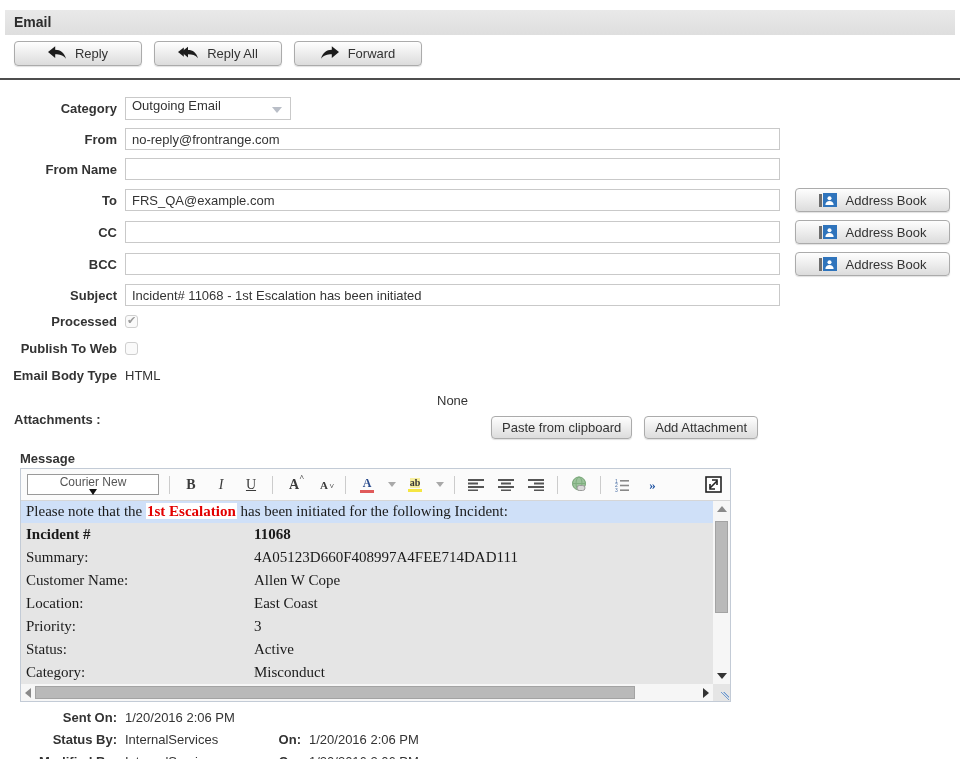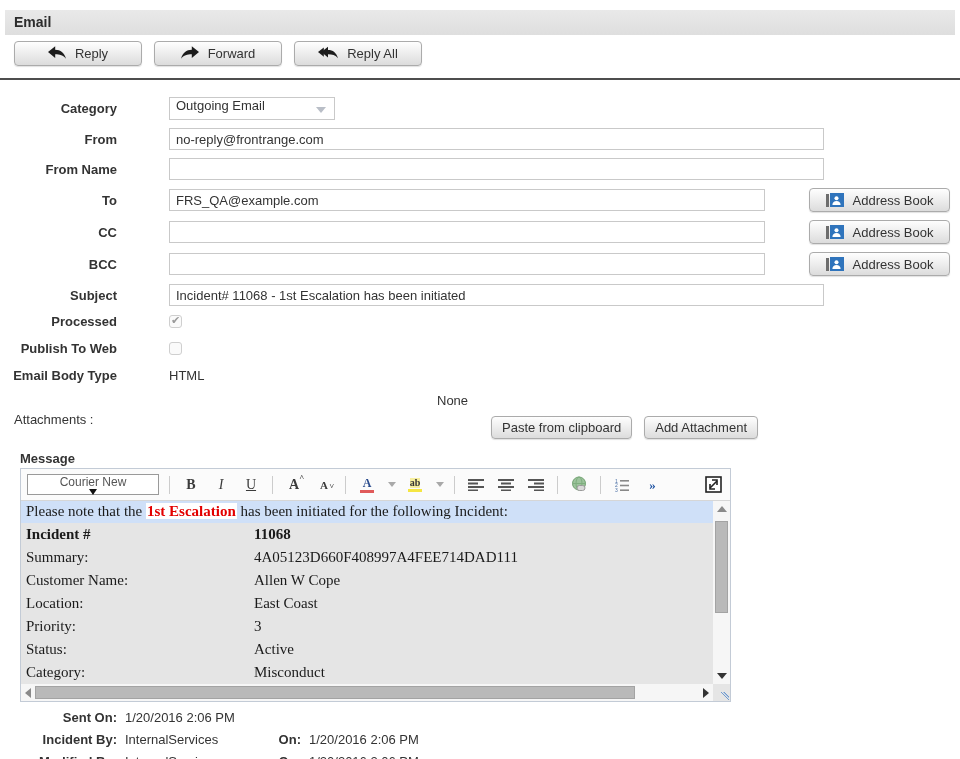--- a/index.html
+++ b/index.html
@@ -13,42 +13,42 @@
   .btn-row { display:flex; gap:12px; margin:6px 0 0 14px; }
   .btn { display:flex; align-items:center; justify-content:center; gap:9px;
          border:1px solid #ababab; border-radius:4px; height:25px;
          background:linear-gradient(#fefefe,#dcdcdc); font-size:13px; color:#333;
          box-shadow:0 1px 1px rgba(0,0,0,.12); cursor:pointer; }
   .btn-lg { width:128px; }
   .sep-line { border:none; border-top:2px solid #4d4d4d; margin:12px 0 0 0; }
 
   
   .form { margin-top:17px; }
-  .frow { display:flex; align-items:center; margin-bottom:8px; position:relative;gap:44px; }
+  .frow { display:flex; align-items:center; margin-bottom:8px; position:relative; }
   .lbl { width:117px; text-align:right; font-weight:bold; font-size:13px; color:#333; flex:none; }
   .ctl { margin-left:8px; }
   input.txt { width:655px; height:22px; border:1px solid #c9c9c9; font-family:"Liberation Sans",sans-serif;
               font-size:13px; color:#333; padding:0 6px; }
   .ddl { width:166px; height:23px; border:1px solid #c9c9c9; background:#fff; display:flex;
          font-size:13px; padding:0 6px; position:relative; }
   .ddl .tri { position:absolute; right:8px; top:9px; width:0; height:0;
               border-left:5px solid transparent; border-right:5px solid transparent; border-top:6px solid #b9bec7; }
   .ab-btn { margin-left:auto; margin-right:10px; width:155px; height:24px; }
   .ab-ic { display:flex; align-items:center; }
   .ab-ic .spine { width:3px; height:13px; background:#6d6d6d; margin-right:1px; }
   .ab-ic .face { width:14px; height:14px; background:#2f74bc; display:flex; align-items:center; justify-content:center; }
 
   .chk { width:13px; height:13px; border:1px solid #cfcfcf; border-radius:3px; background:#fafafa; position:relative; display:inline-block; }
   .chk.checked::after { content:"✔"; position:absolute; left:1px; top:-2px; font-size:11px; color:#9a9a9a; }
   .plain-val { font-size:13px; color:#333; }
 
   
   .attach { position:relative; height:58px; margin-top:4px; }
   .attach .none { position:absolute; left:437px; top:6px; font-size:13px; }
-  .attach .alabel { position:absolute; left:14px; top:25px; font-weight:normal; font-size:13px;text-align:center; }
+  .attach .alabel { position:absolute; left:14px; top:25px; font-weight:bold; font-size:13px;text-align:center; }
   .attach .abtns { position:absolute; right:202px; top:29px; display:flex; gap:12px; }
   .btn-sm { padding:0 10px; height:23px; }
 
   
   .msg-label { margin:6px 0 2px 20px; font-weight:bold; font-size:13px; }
   .editor { margin-left:20px; width:711px; border:1px solid #c3cbd6; }
   .toolbar { height:32px; background:#fbfbfb; border-bottom:1px solid #d6d6d6; display:flex; align-items:center; padding:0 6px; gap:8px; }
   .fontsel { width:132px; height:21px; border:1px solid #9a9a9a; background:#fff; font-size:12px; color:#555;
              display:flex; align-items:center; justify-content:space-between; padding:0 6px;flex-direction:column; }
   .fontsel .tri { width:0; height:0; border-left:4px solid transparent; border-right:4px solid transparent; border-top:6px solid #111; }
@@ -112,31 +112,31 @@
   </div>
 
   <div class="btn-row">
     <button class="btn btn-lg">
       <span><svg width="18" height="13" viewBox="0 0 20 14">
             <path d="M8 0 L8 4 C14 4 18 7 20 14 C17 10 13 9 8 9 L8 13 L0 6.5 Z" fill="#1c1c1c"></path>
           </svg></span>
       <span>Reply</span>
     </button>
     <button class="btn btn-lg">
-      <span><svg width="18" height="13" viewBox="0 0 20 14">
-            <path d="M12 0 L12 4 C6 4 2 7 0 14 C3 10 7 9 12 9 L12 13 L20 6.5 Z" fill="#1c1c1c"></path>
-          </svg></span>
-      <span>Forward</span>
-    </button>
-    <button class="btn btn-lg">
       <span><svg width="20" height="13" viewBox="0 0 24 14">
             <path d="M7 1 L7 12 L0 6.5 Z" fill="#1c1c1c"></path>
             <path d="M12 0 L12 4 C18 4 22 7 24 14 C21 10 17 9 12 9 L12 13 L4 6.5 Z" fill="#1c1c1c"></path>
           </svg></span>
       <span>Reply All</span>
+    </button>
+    <button class="btn btn-lg">
+      <span><svg width="18" height="13" viewBox="0 0 20 14">
+            <path d="M12 0 L12 4 C6 4 2 7 0 14 C3 10 7 9 12 9 L12 13 L20 6.5 Z" fill="#1c1c1c"></path>
+          </svg></span>
+      <span>Forward</span>
     </button>
   </div>
 
   <hr class="sep-line">
 
   <div class="form">
 
     <div class="frow">
       <span class="lbl">Category</span>
       <div class="ddl ctl">
@@ -386,21 +386,21 @@
       <span class="grip"></span>
     </div>
   </div>
 
   <div class="footer">
     <div class="frow2">
       <span class="lbl">Sent On:</span>
       <span class="val">1/20/2016 2:06 PM</span>
     </div>
     <div class="frow2">
-      <span class="lbl">Incident By:</span>
+      <span class="lbl">Status By:</span>
       <span class="val">InternalServices</span>
       <span class="onlbl">On:</span>
       <span class="onval">1/20/2016 2:06 PM</span>
     </div>
     <div class="frow2">
       <span class="lbl">Modified By:</span>
       <span class="val">InternalServices</span>
       <span class="onlbl">On:</span>
       <span class="onval">1/20/2016 2:06 PM</span>
     </div>

